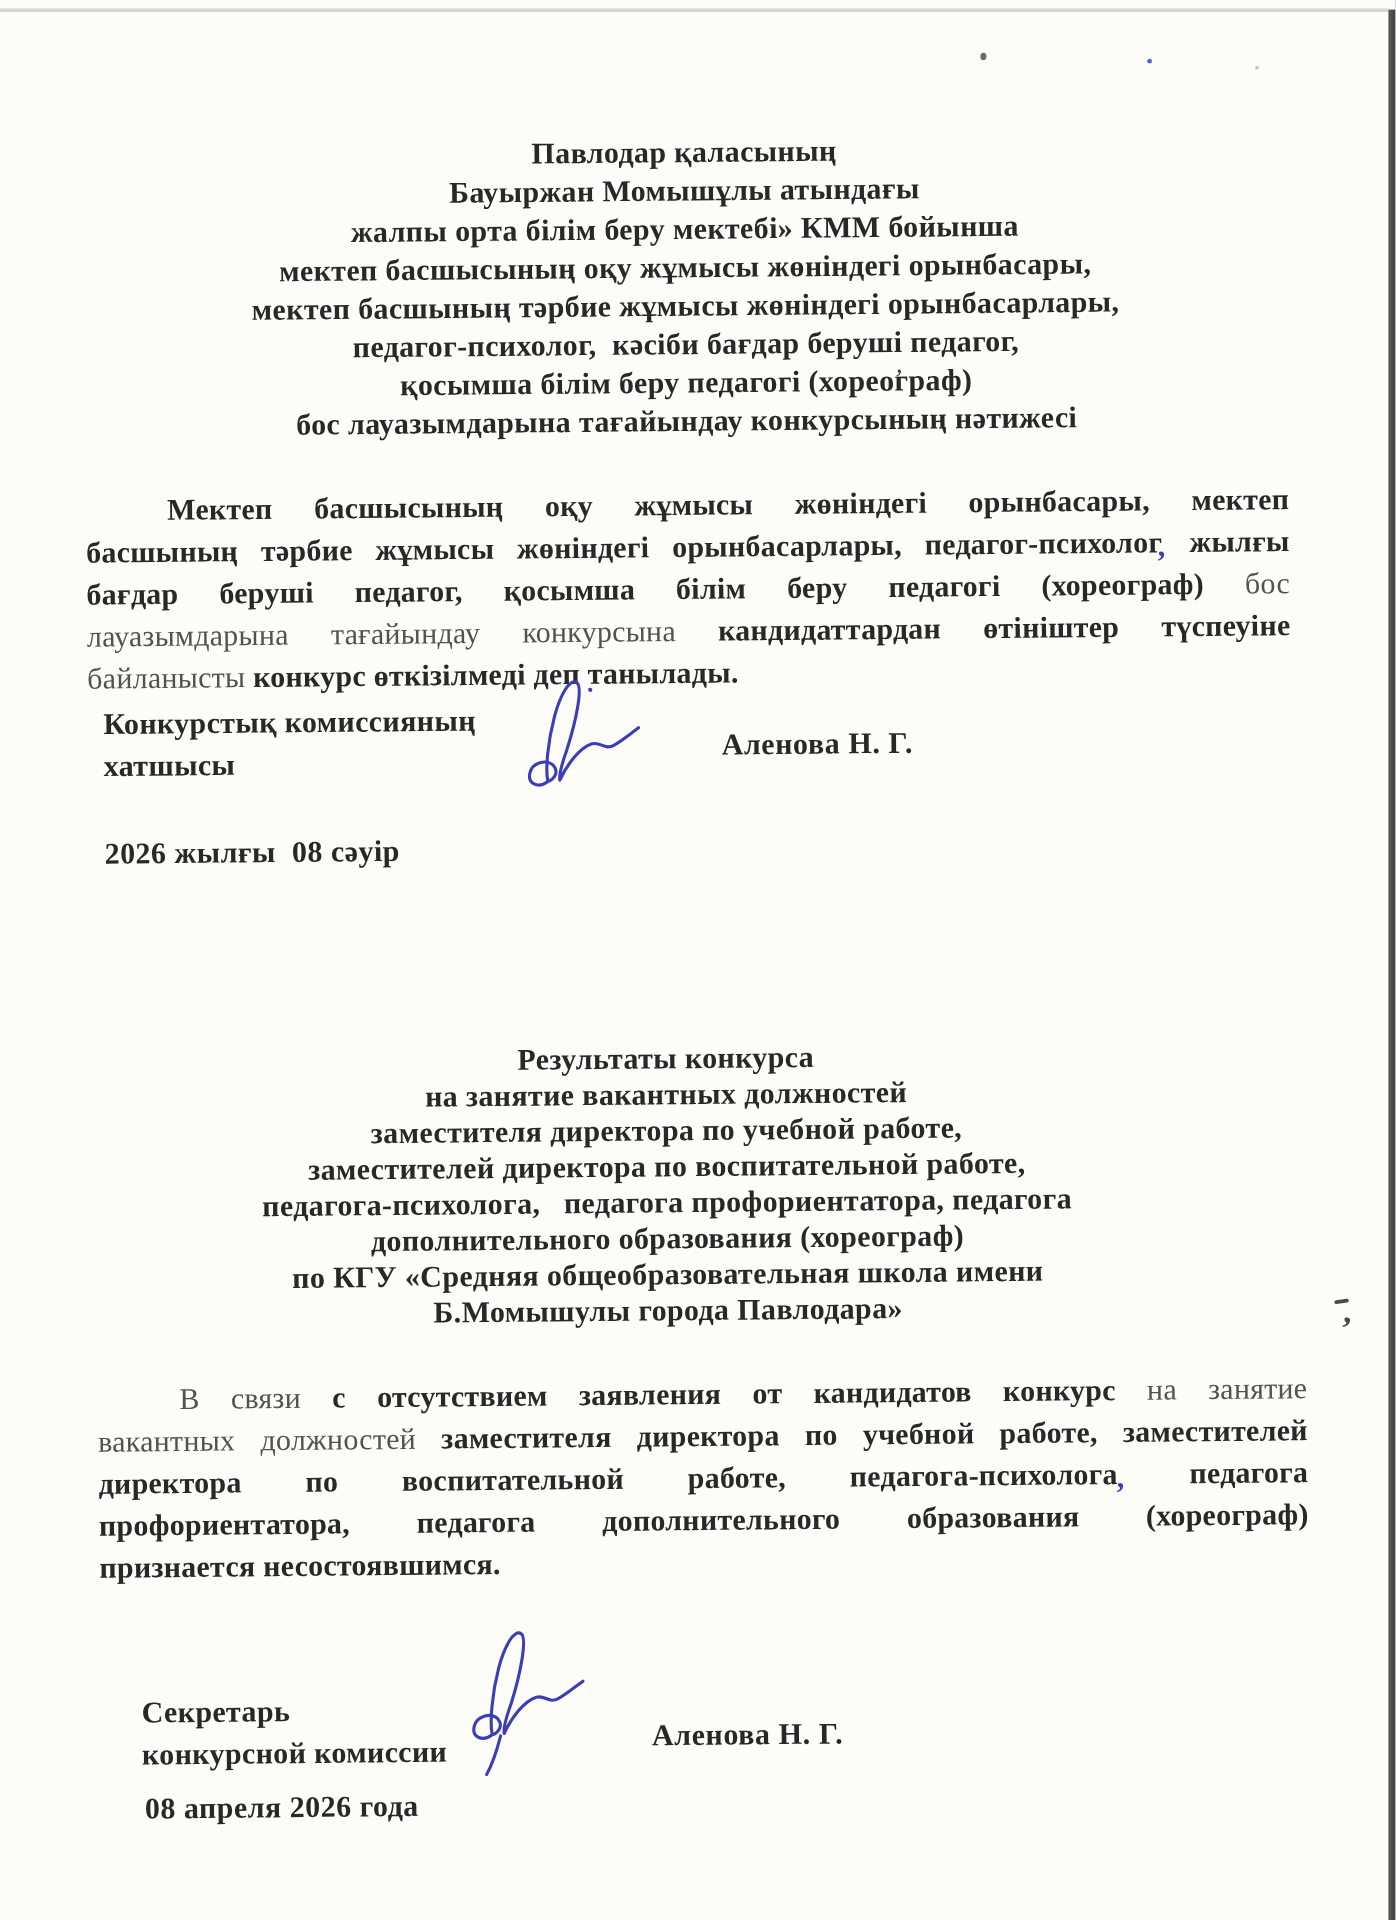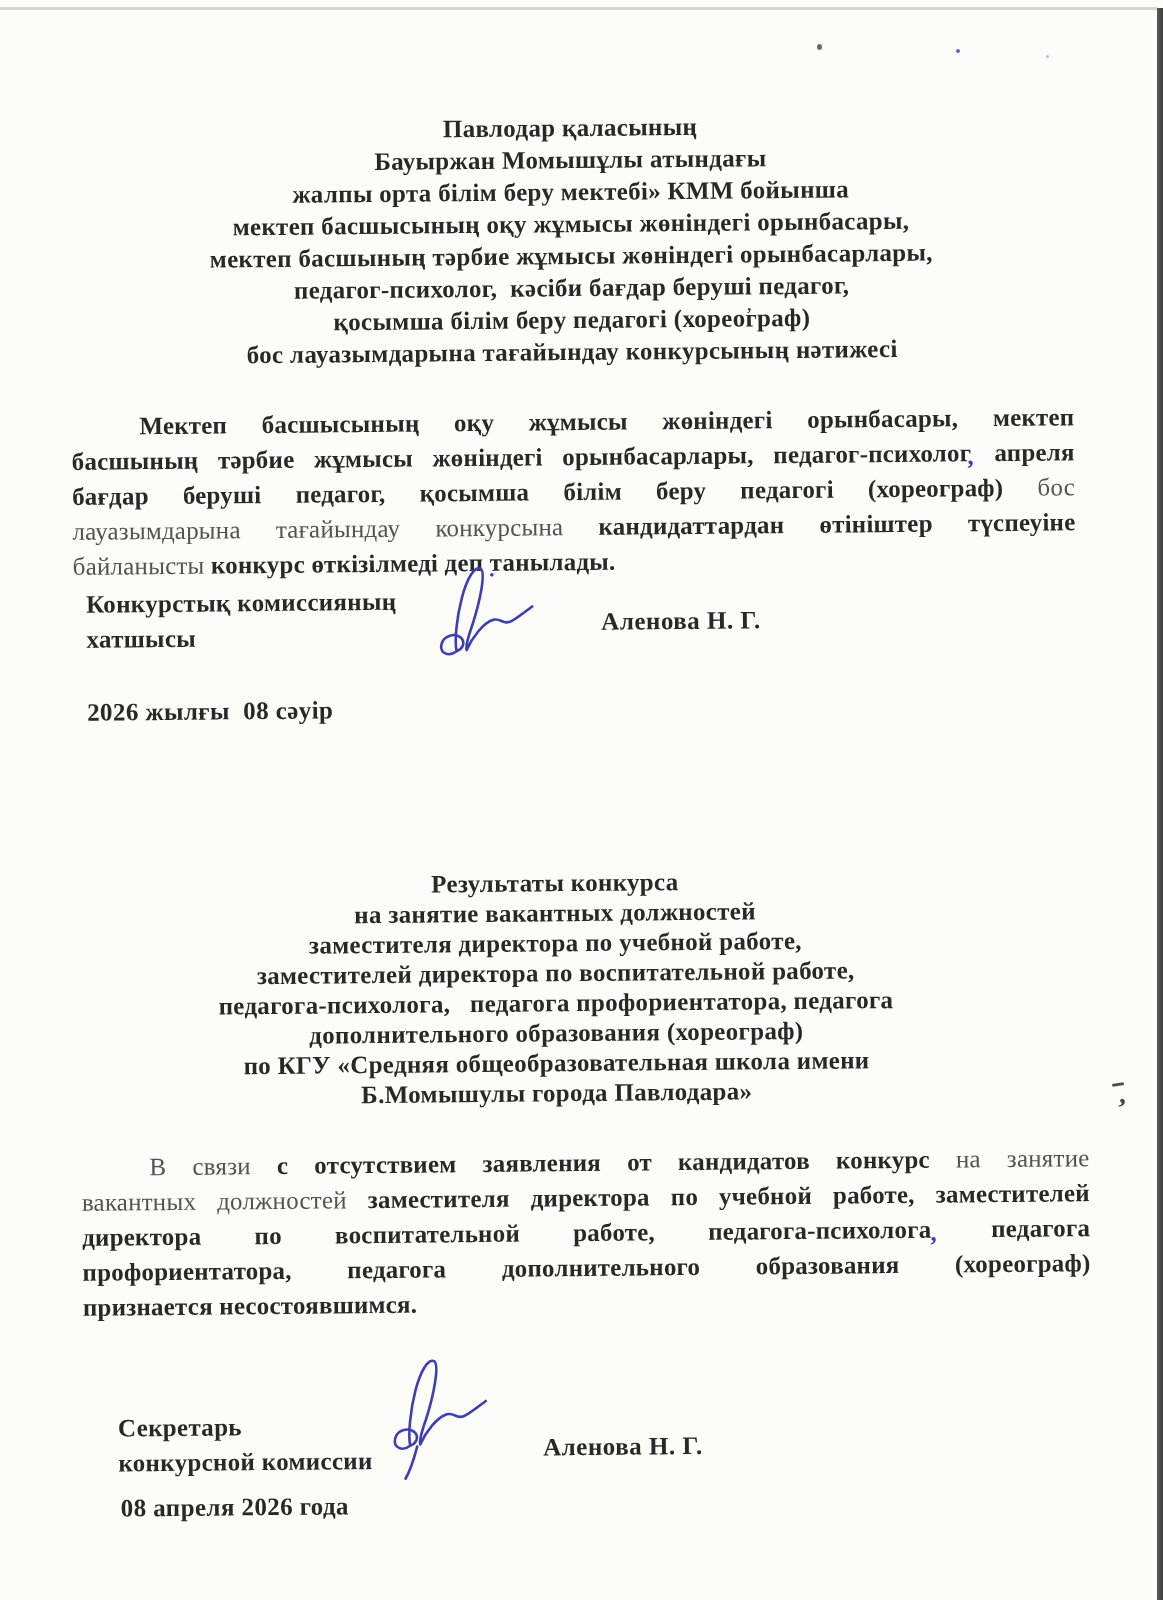--- a/index.html
+++ b/index.html
@@ -58,21 +58,21 @@
         <div class="tline"><span class="seg-b">мектеп басшының тәрбие жұмысы жөніндегі орынбасарлары,</span></div>
         <div class="tline"><span class="seg-b">педагог-психолог,&nbsp; кәсіби бағдар беруші педагог,</span></div>
         <div class="tline"><span class="seg-b">қосымша білім беру педагогі (хореограф)</span></div>
         <div class="tline"><span class="seg-b">бос лауазымдарына тағайындау конкурсының нәтижесі</span></div>
       </div>
 
     <span class="stray-title-mark">,</span>
 
     <div class="kk-para just">
         <div class="tline"><span class="seg-b">Мектеп басшысының оқу жұмысы жөніндегі орынбасары, мектеп</span></div>
-        <div class="tline"><span class="seg-b">басшының тәрбие жұмысы жөніндегі орынбасарлары, педагог-психолог</span><span class="seg-ink">,</span><span class="seg-b"> апреля</span></div>
+        <div class="tline"><span class="seg-b">басшының тәрбие жұмысы жөніндегі орынбасарлары, педагог-психолог</span><span class="seg-ink">,</span><span class="seg-b"> жылғы</span></div>
         <div class="tline"><span class="seg-b">бағдар беруші педагог, қосымша білім беру педагогі (хореограф)</span><span class="seg-r"> бос</span></div>
         <div class="tline"><span class="seg-r">лауазымдарына тағайындау конкурсына </span><span class="seg-b">кандидаттардан өтініштер түспеуіне</span></div>
         <div class="tline"><span class="seg-r">байланысты </span><span class="seg-b">конкурс өткізілмеді деп танылады.</span></div>
       </div>
 
     <div class="sig-label" style="left:88px; top:582px;">
       <div class="tline">Конкурстық комиссияның</div>
       <div class="tline">хатшысы</div>
     </div>
     <svg class="sig-svg" style="left:428px; top:556px;" width="120" height="120" viewBox="0 0 120 120">

